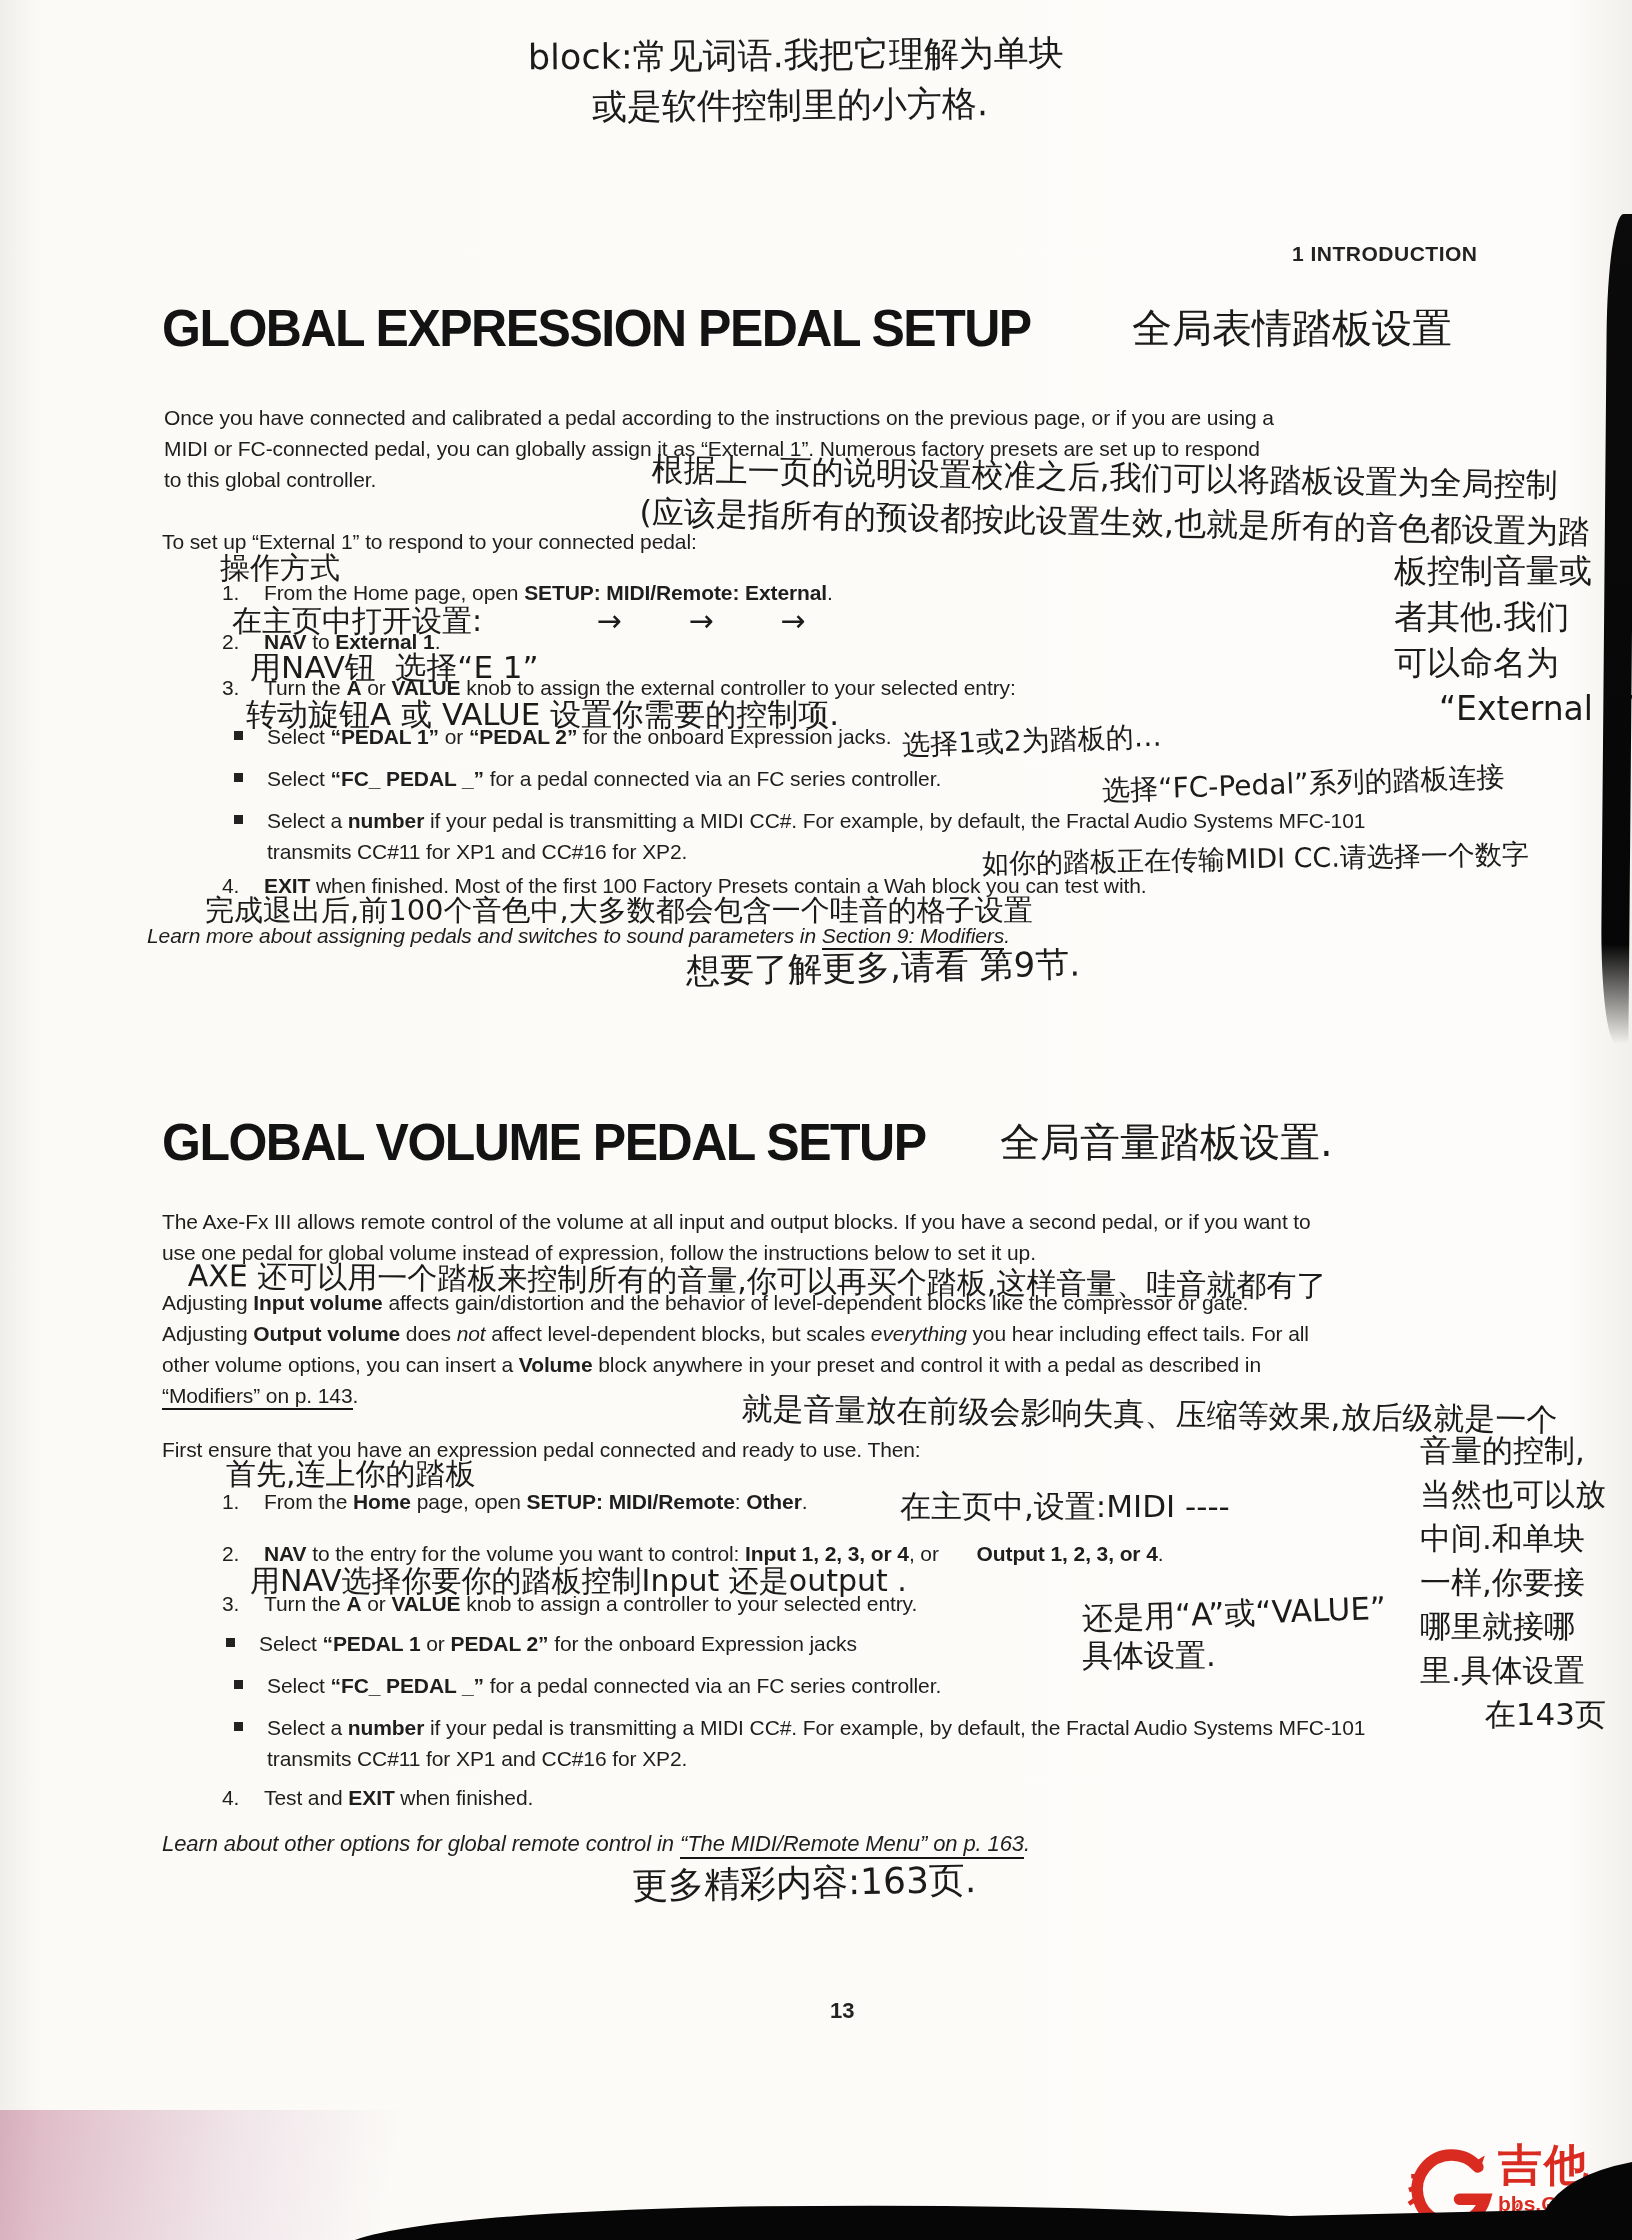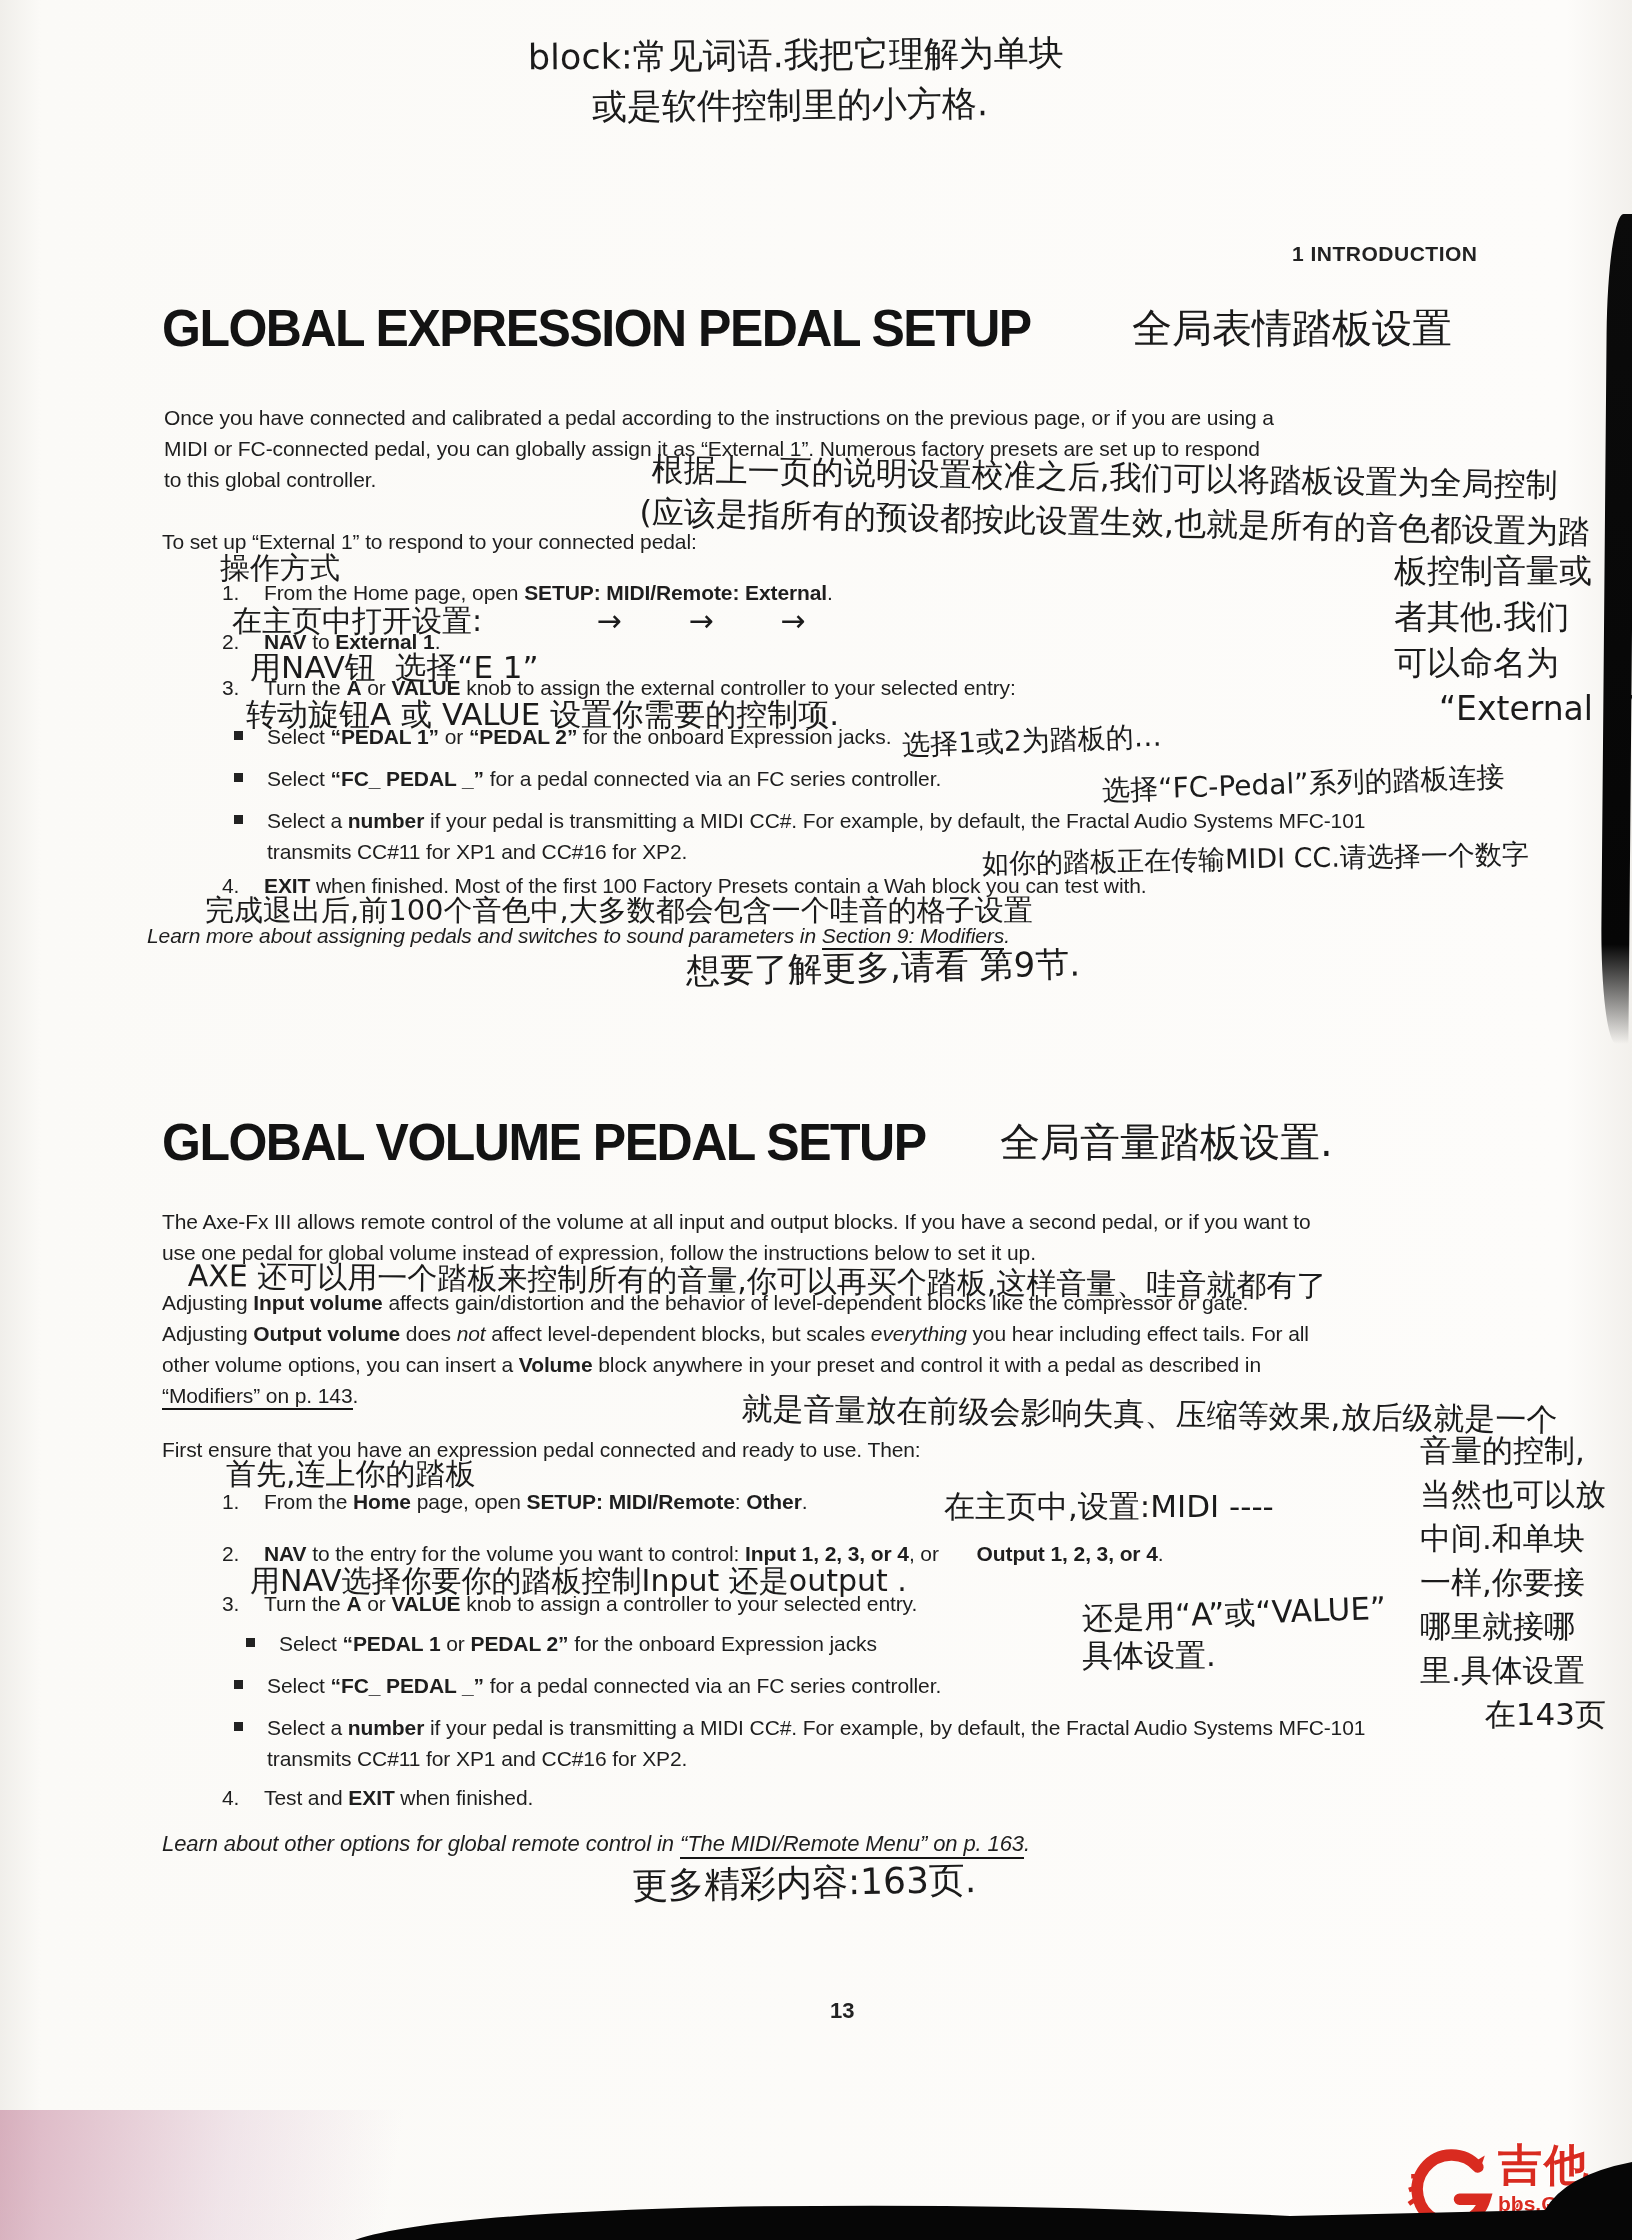--- a/index.html
+++ b/index.html
@@ -106,36 +106,36 @@
 
 <div class="abs hw mnote" style="left:1420px;top:1428px;font-size:31px;line-height:44px;"><div>音量的控制,</div><div>当然也可以放</div><div>中间.和单块</div><div>一样,你要接</div><div>哪里就接哪</div><div>里.具体设置</div><div style="padding-left: 45px; text-align: right;">在143页</div></div>
 
 <div class="abs txt nowrap" style="left:162px;top:1434px;">First ensure that you have an expression pedal connected and ready to use. Then:</div>
 <div class="abs hw" style="left:226px;top:1455px;font-size:30px;">首先,连上你的踏板</div>
 
 <div class="abs steprow" style="left:222px;top:1486px;">
   <span class="txt num">1.</span>
   <div class="txt nowrap"><span>From the </span><span style="font-weight: bold;">Home</span><span> page, open </span><span style="font-weight: bold;">SETUP: MIDI/Remote</span><span>: </span><span style="font-weight: bold;">Other</span><span>.</span></div>
 </div>
-<div class="abs hw" style="left:944px;top:1487px;font-size:31px;">在主页中,设置:MIDI ----</div>
+<div class="abs hw" style="left:900px;top:1487px;font-size:31px;">在主页中,设置:MIDI ----</div>
 
 <div class="abs steprow" style="left:222px;top:1538px;">
   <span class="txt num">2.</span>
   <div class="txt nowrap"><span style="font-weight: bold;">NAV</span><span> to the entry for the volume you want to control: </span><span style="font-weight: bold;">Input 1, 2, 3, or 4</span><span>, or </span><span style="font-weight: bold; margin-left: 32px;">Output 1, 2, 3, or 4</span><span>.</span></div>
 </div>
 <div class="abs hw" style="left:250px;top:1562px;font-size:30px;">用NAV选择你要你的踏板控制Input 还是output .</div>
 
 <div class="abs steprow" style="left:222px;top:1588px;">
   <span class="txt num">3.</span>
   <div class="txt nowrap"><span>Turn the </span><span style="font-weight: bold;">A</span><span> or </span><span style="font-weight: bold;">VALUE</span><span> knob to assign a controller to your selected entry.</span></div>
 </div>
 <div class="abs hw" style="left:1082px;top:1594px;font-size:31px;transform:rotate(-2deg);">还是用“A”或“VALUE”</div>
 <div class="abs hw" style="left:1082px;top:1636px;font-size:31px;">具体设置.</div>
 
-<div class="abs bulrow" style="left:242px;top:1628px;text-align:center;">
+<div class="abs bulrow" style="left:222px;top:1628px;text-align:center;">
   <span class="sqmark"></span>
   <div class="txt nowrap"><span>Select </span><span style="font-weight: bold;">“PEDAL 1</span><span> or </span><span style="font-weight: bold;">PEDAL 2”</span><span> for the onboard Expression jacks</span></div>
 </div>
 <div class="abs bulrow" style="left:230px;top:1670px;">
   <span class="sqmark"></span>
   <div class="txt nowrap"><span>Select </span><span style="font-weight: bold;">“FC_ PEDAL _”</span><span> for a pedal connected via an FC series controller.</span></div>
 </div>
 <div class="abs bulrow" style="left:230px;top:1712px;width:1180px;">
   <span class="sqmark"></span>
   <div class="txt" style="width:1120px;"><span>Select a </span><span style="font-weight: bold;">number</span><span> if your pedal is transmitting a MIDI CC#. For example, by default, the Fractal Audio Systems MFC-101 transmits CC#11 for XP1 and CC#16 for XP2.</span></div>

